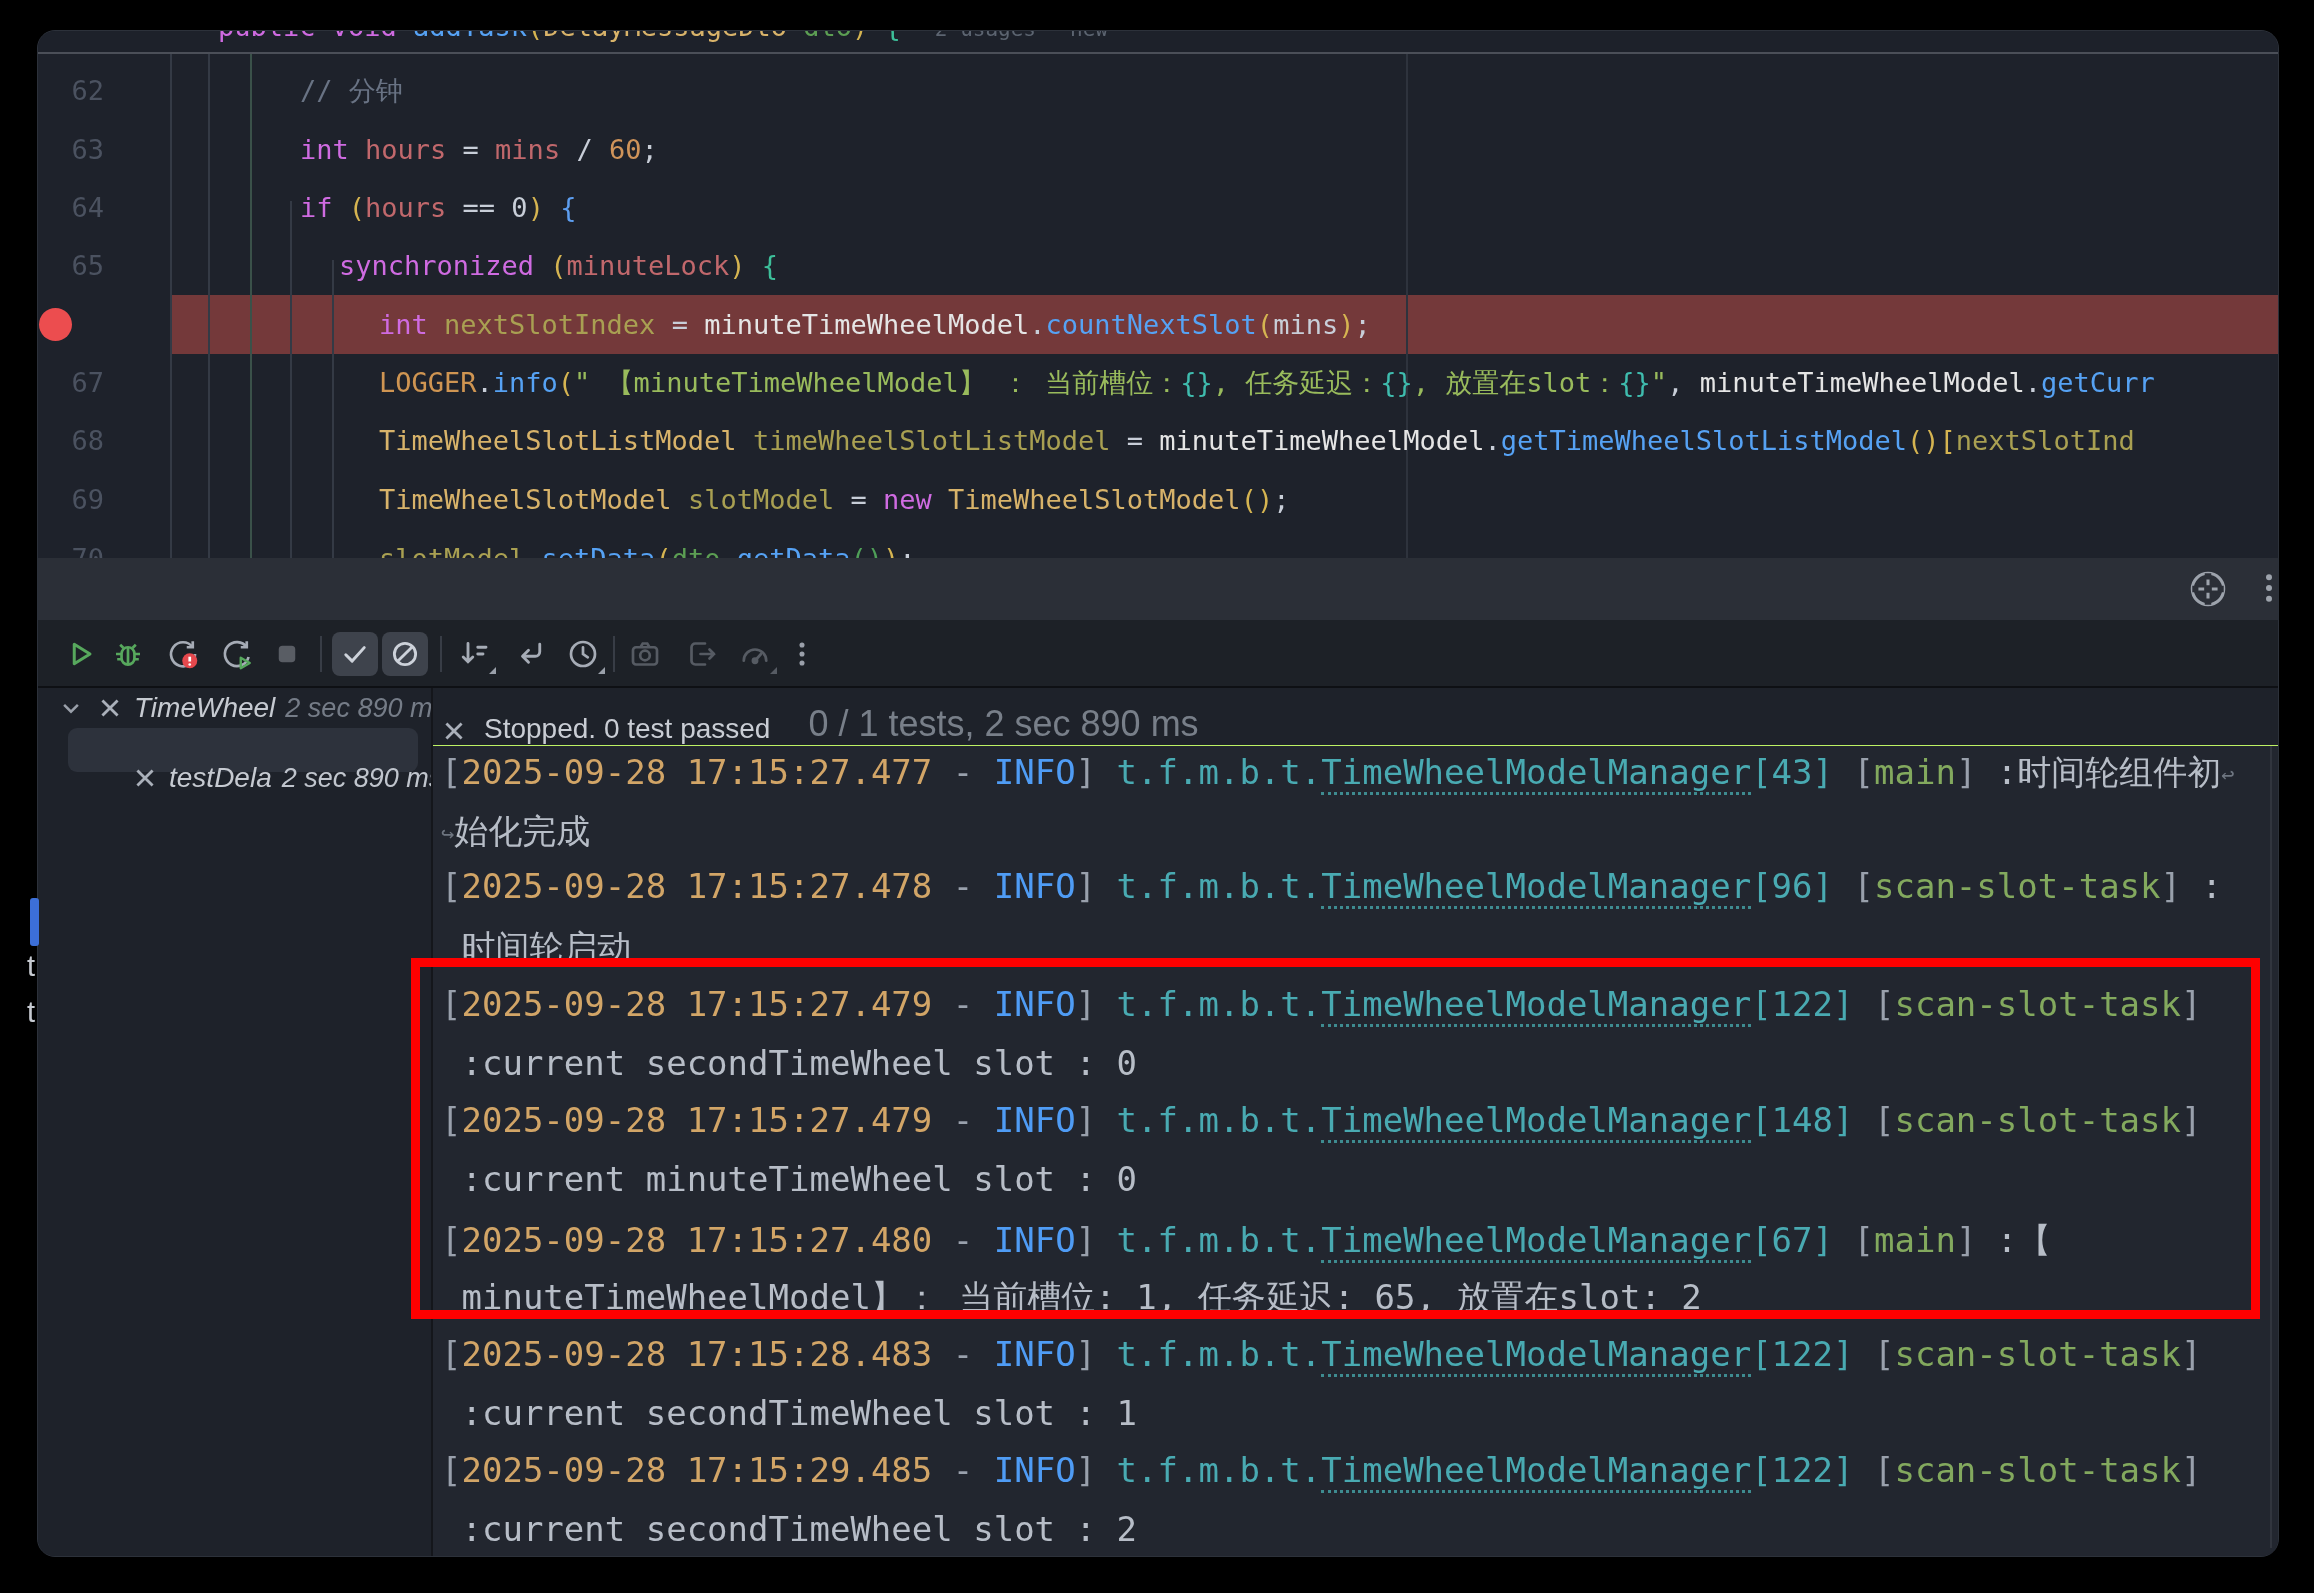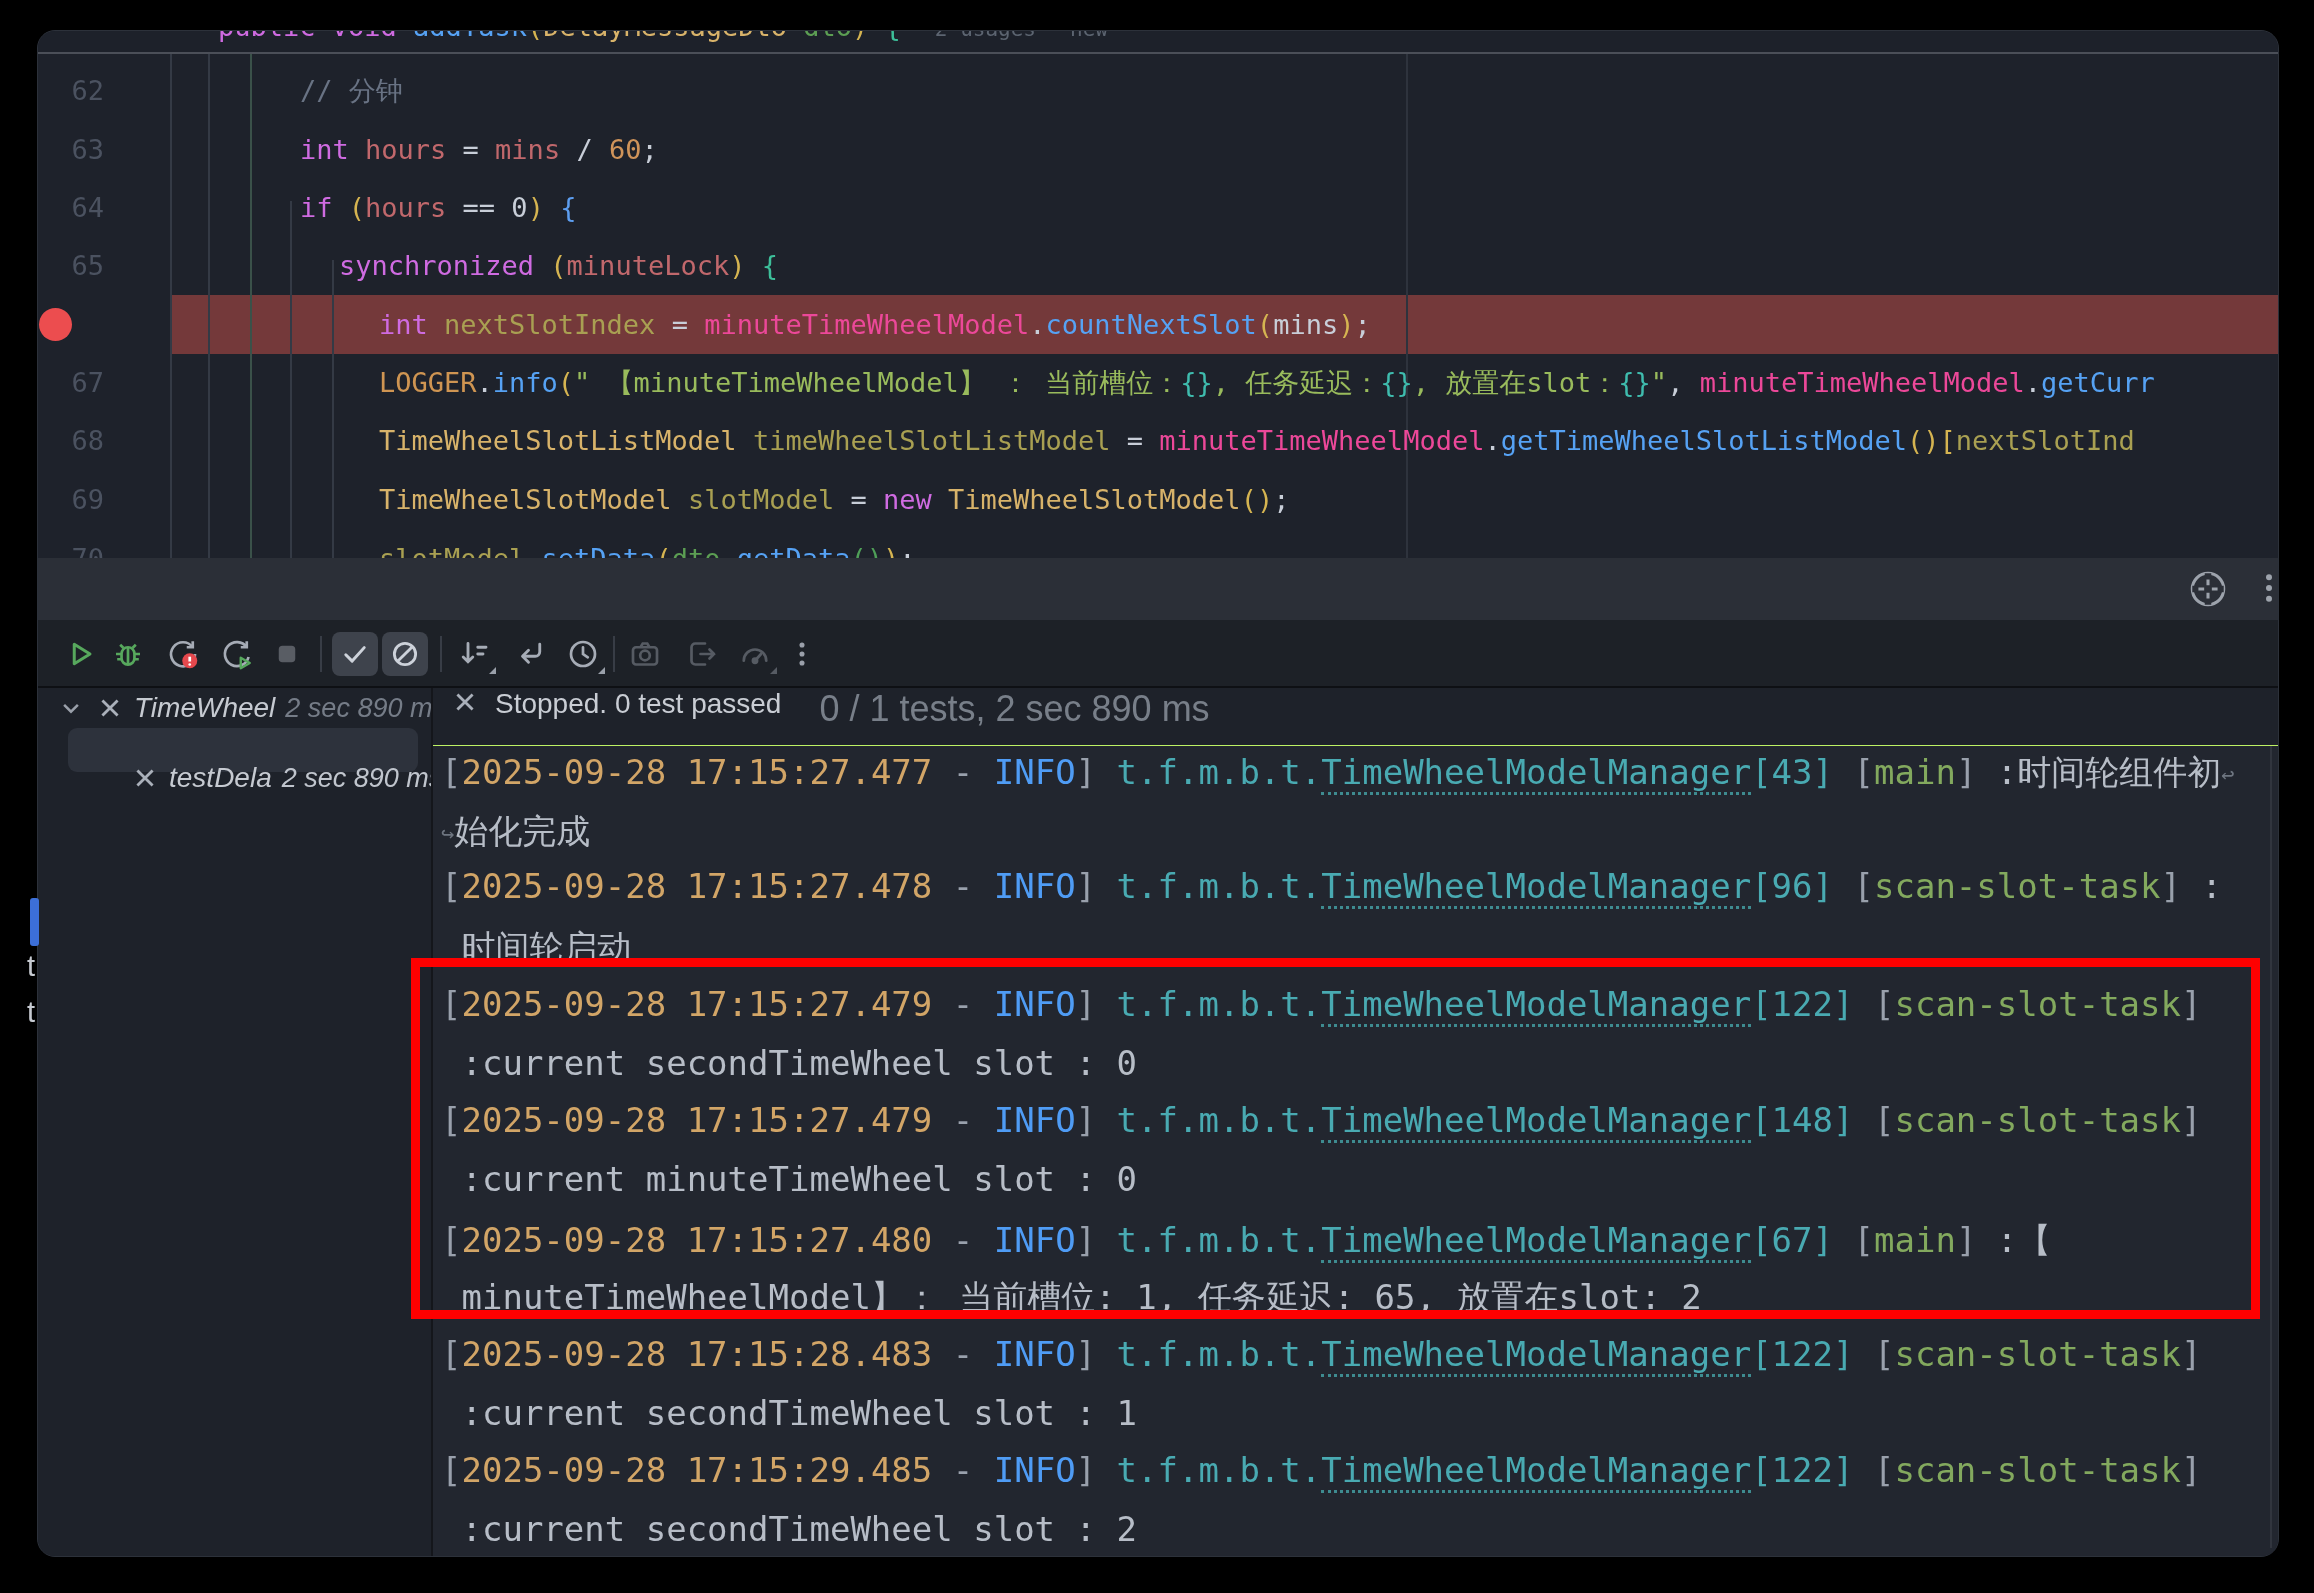--- a/index.html
+++ b/index.html
@@ -18,21 +18,21 @@
   .guide{position:absolute;width:2px;background:#343a45;z-index:1;}
   .guide.g-teal{background:#3a5149;}
   .guide.g-margin{background:#2e333d;}
   .code-row{position:absolute;left:0;right:0;height:59px;white-space:pre;
     font:27px "DejaVu Sans Mono","DejaVu Sans",monospace;line-height:59px;}
   .code-row .band{position:absolute;left:132px;right:0;top:0;bottom:0;background:#74393a;z-index:0;}
   .code-row .gut{position:absolute;left:-6px;width:72px;text-align:right;color:#4b5260;z-index:2;}
   .code-row .ctext{position:absolute;top:0;z-index:2;}
   #breakpoint{position:absolute;left:1px;width:33px;height:33px;border-radius:50%;background:#ec4d4f;z-index:3;}
   
-  .kw{color:#cf6be1}.vr{color:#c1686c}.lc{color:#a9a052}.fd{color:#ec4899}.mt{color:#56a2f4}
+  .kw{color:#cf6be1}.vr{color:#c1686c}.lc{color:#a9a052}.fd{color:#e5e5e5}.mt{color:#56a2f4}
   .cl{color:#d8b36a}.nm{color:#d0945a}.st{color:#99bb5c}.es{color:#3fbcae}.py{color:#d5b451}
   .pb{color:#5d9ef0}.pg{color:#4f9f58}.pt{color:#3dbf9a}.pm{color:#5c9e53}.op{color:#c8ced8}
   .cm{color:#697384}.ct{color:#cf9552}
   .hint{color:#5c6470;font-size:21px;margin-left:34px;letter-spacing:0;}
   
   #dbg-strip{position:absolute;left:0;top:527px;width:100%;height:62px;background:#2b2f37;}
   
   #toolbar{position:absolute;left:0;top:589px;width:100%;height:66px;background:#1d2127;}
   .tb-ico{position:absolute;width:36px;height:36px;top:16px;}
   .tb-btn{position:absolute;width:46px;height:44px;top:12px;background:#3e434c;border-radius:8px;
@@ -45,21 +45,21 @@
   #main-div{position:absolute;left:0;top:655px;width:100%;height:2px;background:#0e1014;}
   #tree-pane{position:absolute;left:0;top:657px;width:393px;bottom:0;background:#1e222a;}
   #vdiv{position:absolute;left:393px;top:657px;width:2px;bottom:0;background:#14161b;}
   .tree-row{position:absolute;height:32px;display:flex;align-items:center;gap:10px;
     font-size:28px;color:#c6cad1;white-space:nowrap;font-style:italic;}
   .tree-row .dur{color:#757c87;font-size:27px;}
   #tree-sel{position:absolute;left:30px;top:40px;width:350px;height:44px;background:#2d323c;border-radius:9px;}
   .dur-bright{color:#c0c5cd;font-size:27px;}
   
   #console-header{position:absolute;left:395px;top:657px;right:0;height:57px;background:#1e222a;
-    border-bottom:5px solid #bef264;display:flex;align-items:flex-start;padding-left:11px;}
+    border-bottom:5px solid #bef264;display:flex;align-items:flex-end;}
   #console-header .status{color:#c9cdd4;font-size:28px;margin-left:37px;}
   #console-header .summary{color:#787f89;font-size:36px;margin-left:38px;}
   #console-body{position:absolute;left:395px;top:715px;right:0;bottom:0;background:#22262f;overflow:hidden;}
   .log-row{position:absolute;left:8px;right:0;height:59px;line-height:59px;white-space:pre;
     font:34px "DejaVu Sans Mono","DejaVu Sans",monospace;}
   .lg-g{color:#99a0ac}.lg-t{color:#d2a567}.lg-i{color:#4f9cf5}
   .lg-l{color:#49aab2}.lg-lu{color:#49aab2;border-bottom:3px dotted #3e8b90;}
   .lg-th{color:#83a95e}.lg-m{color:#b7bdc7}
   .lg-w{color:#6e7580;font-size:22px;vertical-align:middle;}
   #scroll-edge{position:absolute;right:6px;top:715px;bottom:8px;width:2px;background:#31353e;}

